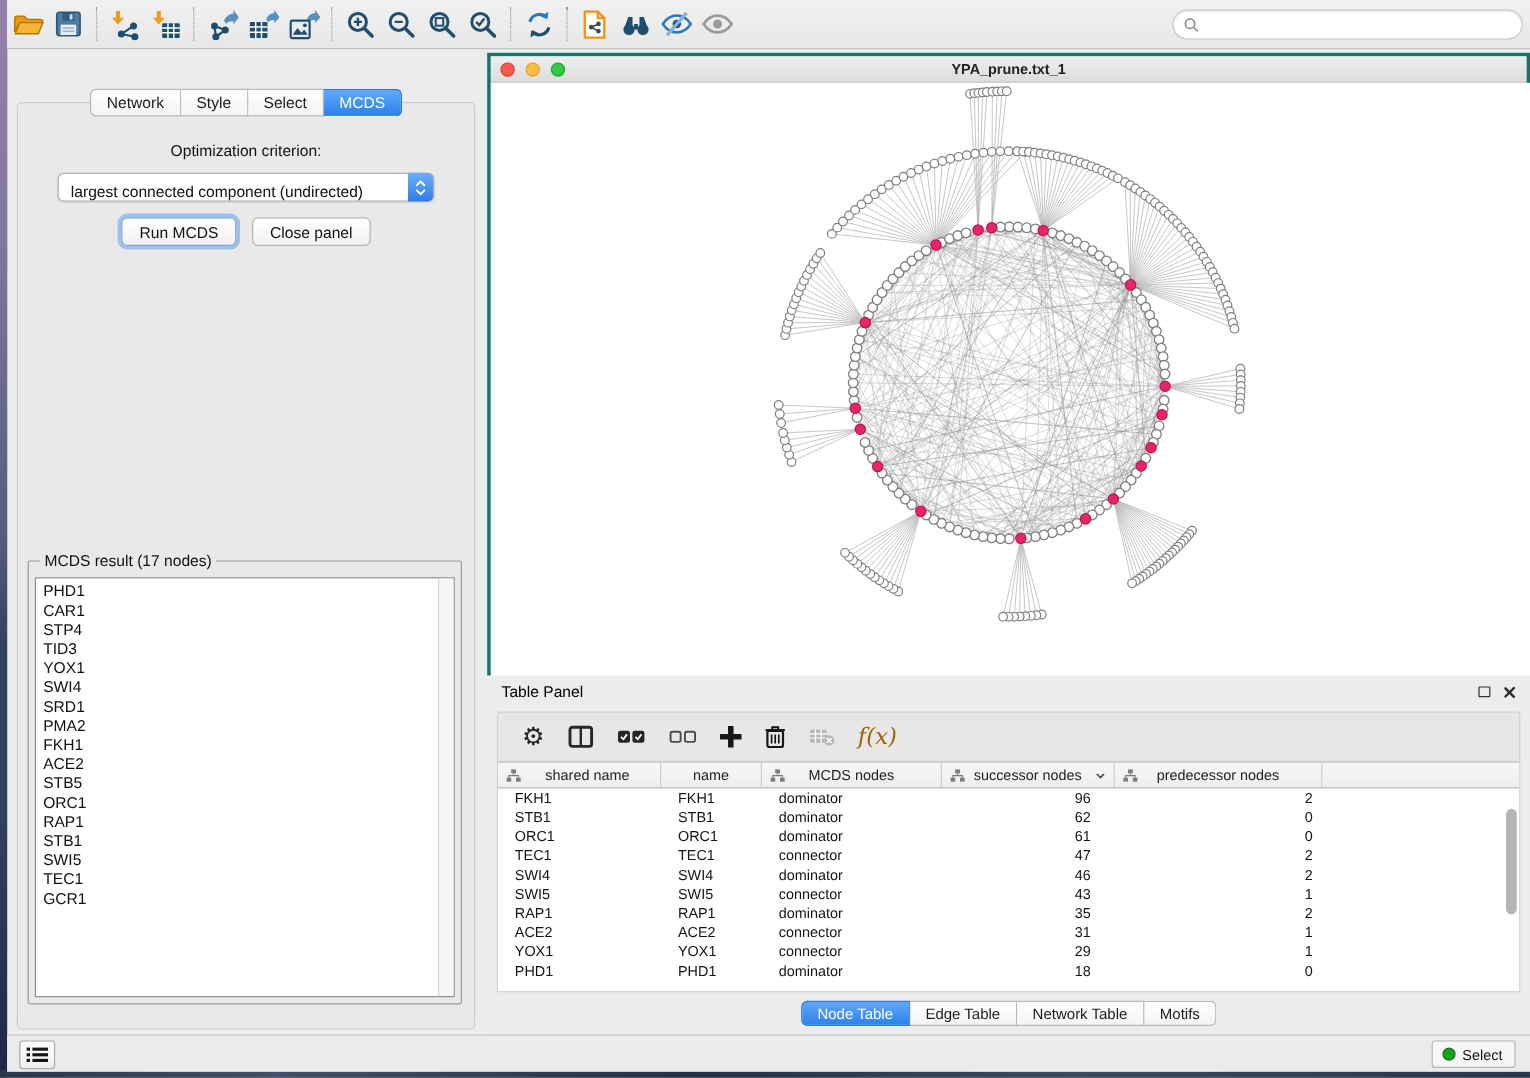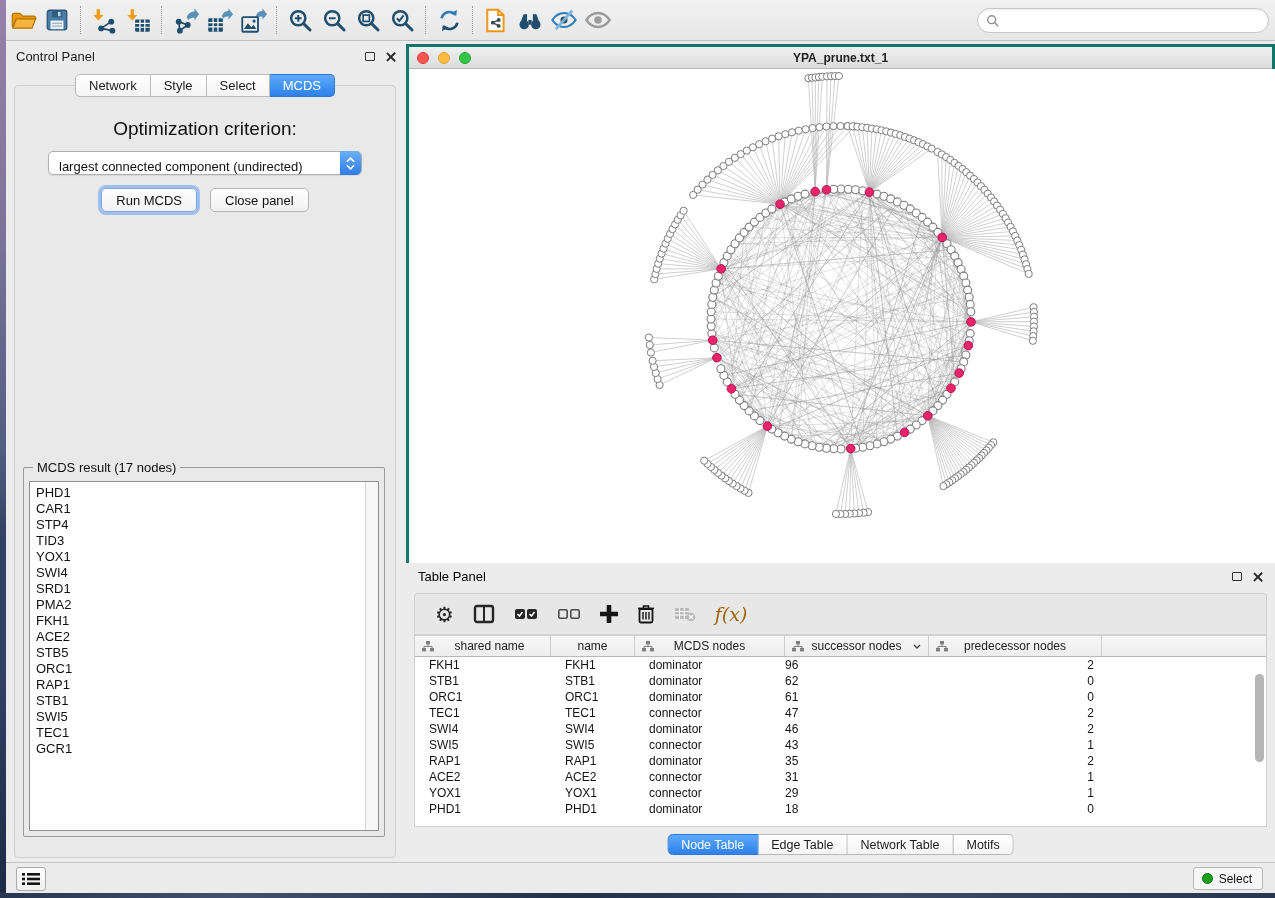--- a/index.html
+++ b/index.html
@@ -37,21 +37,21 @@
   .cp-body { position:absolute; left:6px; right:8px; top:41px; bottom:4px; background:#e9e9e9;
     border:1px solid #cecece; border-radius:4px; }
   .seg { position:absolute; display:flex; z-index:3; }
   .cp-tabs { top:-12px; left:50%; transform:translateX(-50%); }
   .seg .tab { height:23px; padding:0 13px; font-size:13px; display:flex; align-items:center; justify-content:center;
     background:linear-gradient(#ffffff,#f4f4f4); border:1px solid #b9b9b9; border-left:none; color:#1c1c1c; cursor:default; }
   .seg .tab:first-child { border-left:1px solid #b9b9b9; border-radius:5px 0 0 5px; }
   .seg .tab:last-child { border-radius:0 5px 5px 0;text-align:center; }
   .seg .tab.active { background:linear-gradient(#5fa9fb,#2e81ea); border-color:#2e78d8; color:#fff; }
 
-  .opt-label { margin-top:32px; text-align:center; font-size:19px; color:#111; }
+  .opt-label { margin-top:32px; text-align:center; font-size:13px; color:#111; }
   .combo { position:relative; margin:11px auto 0; width:314px; height:24px; background:#fff; border:1px solid #aeaeae;
     border-radius:5px; display:flex; align-items:flex-end; padding-left:10px; font-size:13px; color:#111;
     box-shadow:0 1px 1px rgba(0,0,0,.08); }
   .combo .step { position:absolute; right:0; top:-1px; width:21px; height:24px; border-radius:0 5px 5px 0;
     background:linear-gradient(#6cb0fb,#2e7ce6); display:flex; flex-direction:column; align-items:center; justify-content:center; gap:1px; }
   .btn-row { margin-top:13px; display:flex; justify-content:center; gap:13px; }
   .pbtn { height:24px; padding:0 14px; font-size:13px; color:#111; background:linear-gradient(#ffffff,#f1f1f1);
     border:1px solid #b5b5b5; border-radius:5px; font-family:"Liberation Sans",sans-serif; }
   .pbtn.focus { box-shadow:0 0 0 3px rgba(110,165,240,.6); border-color:#7ba7dd; }
 
@@ -86,21 +86,21 @@
 
   .ttable { position:absolute; left:8px; right:8px; top:72px; height:192px; background:#fff; border:1px solid #cfcfcf; }
   .thead { display:flex; height:21px; background:linear-gradient(#f7f7f7,#ededed); border-bottom:1px solid #b9b9b9; }
   .th { position:relative; display:flex; align-items:center; justify-content:center; font-size:12px; color:#222;
     border-right:1px solid #cccccc; height:100%; }
   .th .tree { position:absolute; left:7px; top:5px; }
   .th .sort { position:absolute; right:7px; top:8px; }
   .trow { display:flex; height:16px; font-size:12px; color:#141414; align-items:center; }
   .td { height:16px; line-height:16px; white-space:nowrap; overflow:hidden; }
   .c0{width:136px; padding-left:14px;} .c1{width:84px; padding-left:14px;} .c2{width:150px; padding-left:14px;}
-  .c3{width:144px; text-align:left; padding-right:20px;} .c4{width:173px; text-align:right; padding-right:8px;}
+  .c3{width:144px; text-align:right; padding-right:20px;} .c4{width:173px; text-align:right; padding-right:8px;}
   .tscroll { position:absolute; right:1px; top:30px; width:11px; height:160px; }
   .tthumb { position:absolute; left:1px; top:8px; width:9px; height:88px; background:#b5b5b5; border-radius:5px; }
 
   .tp-tabs { position:absolute; left:50%; transform:translateX(-50%); bottom:7px; }
   .tp-tabs .tab { font-size:12.5px; height:21px; }
 
   
   .statusbar { position:absolute; left:0; bottom:0; width:100%; height:31px; background:#ebebeb; border-top:1px solid #c4c4c4; }
   .menu-btn { position:absolute; left:10px; top:4px; width:30px; height:24px; background:linear-gradient(#fdfdfd,#efefef);
     border:1px solid #ababab; border-radius:3px; display:flex; align-items:center; justify-content:center; }
@@ -250,28 +250,20 @@
     <div class="search-box">
       <svg width="14" height="14" viewBox="0 0 16 16">
           <circle cx="6.5" cy="6.5" r="4.5" fill="none" stroke="#8f8f8f" stroke-width="1.6"></circle>
           <path d="M10 10l4 4" stroke="#8f8f8f" stroke-width="1.6"></path>
         </svg>
       <input type="text" placeholder="" style="">
     </div>
   </div>
 
   <div class="control-panel">
-    <div class="panel-titlebar">
-      <span>Control Panel</span>
-      <span class="sp"></span>
-      <span class="win-ctl">
-        <span class="float-ic"></span>
-        <span class="x-ic"></span>
-      </span>
-    </div>
     <div class="cp-body">
       <div class="seg cp-tabs">
         <div class="tab">Network</div>
         <div class="tab">Style</div>
         <div class="tab">Select</div>
         <div class="tab active">MCDS</div>
       </div>
       <div class="opt-label">Optimization criterion:</div>
       <div class="combo">
         <span>largest connected component (undirected)</span>

